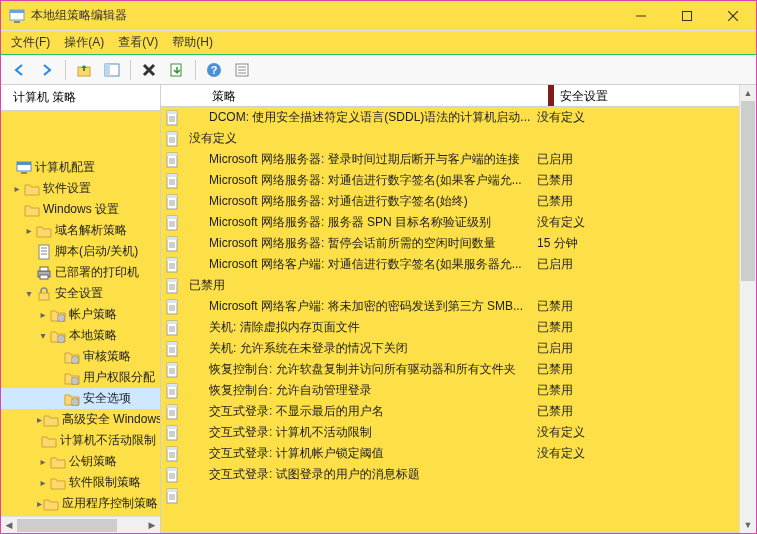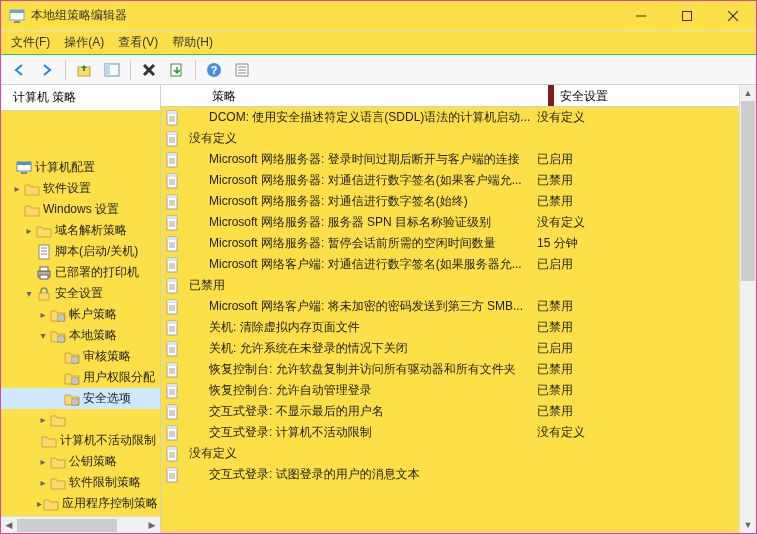--- a/index.html
+++ b/index.html
@@ -275,20 +275,21 @@
             </span>
             <span class="lbl">安全选项</span>
           </div>
           <div class="node d3">
             <span class="tw">▸</span>
             <span class="ic">
               <svg width="16" height="16">
                 <path d="M1 4 L6 4 L7 6 L15 6 L15 14 L1 14 Z" fill="#ffd76a" stroke="#caa53a"></path>
               </svg>
             </span>
+            <span class="lbl">高级安全 Windows</span>
           </div>
           <div class="node d3">
             <span class="tw"></span>
             <span class="ic">
               <svg width="16" height="16">
                 <path d="M1 4 L6 4 L7 6 L15 6 L15 14 L1 14 Z" fill="#ffd76a" stroke="#caa53a"></path>
               </svg>
             </span>
             <span class="lbl">计算机不活动限制</span>
           </div>
@@ -564,33 +565,46 @@
             <div class="row">
               <span class="ic">
                 <svg width="16" height="16">
                   <rect x="2" y="1" width="10" height="14" fill="#fff" stroke="#a0a0a0"></rect>
                   <rect x="2" y="1" width="10" height="3" fill="#d8e6f3"></rect>
                   <line x1="4" y1="7" x2="10" y2="7" stroke="#a0a0a0"></line>
                   <line x1="4" y1="9" x2="10" y2="9" stroke="#a0a0a0"></line>
                   <line x1="4" y1="11" x2="10" y2="11" stroke="#a0a0a0"></line>
                 </svg>
               </span>
+              <span class="c1">交互式登录: 计算机帐户锁定阈值</span>
               <span class="c2">没有定义</span>
             </div>
             <div class="row">
               <span class="ic">
                 <svg width="16" height="16">
                   <rect x="2" y="1" width="10" height="14" fill="#fff" stroke="#a0a0a0"></rect>
                   <rect x="2" y="1" width="10" height="3" fill="#d8e6f3"></rect>
                   <line x1="4" y1="7" x2="10" y2="7" stroke="#a0a0a0"></line>
                   <line x1="4" y1="9" x2="10" y2="9" stroke="#a0a0a0"></line>
                   <line x1="4" y1="11" x2="10" y2="11" stroke="#a0a0a0"></line>
                 </svg>
               </span>
-              <span class="c1">交互式登录: 试图登录的用户的消息文本</span>
+              <span class="c1">交互式登录: 试图登录的用户的消息标题</span>
+              <span class="c2"></span>
+            </div>
+            <div class="row">
+              <span class="ic">
+                <svg width="16" height="16">
+                  <rect x="2" y="1" width="10" height="14" fill="#fff" stroke="#a0a0a0"></rect>
+                  <rect x="2" y="1" width="10" height="3" fill="#d8e6f3"></rect>
+                  <line x1="4" y1="7" x2="10" y2="7" stroke="#a0a0a0"></line>
+                  <line x1="4" y1="9" x2="10" y2="9" stroke="#a0a0a0"></line>
+                  <line x1="4" y1="11" x2="10" y2="11" stroke="#a0a0a0"></line>
+                </svg>
+              </span>
               <span class="c2"></span>
             </div>
           </div>
       </div>
       <div class="right-sb">
         <div class="arr up">▲</div>
         <div class="thumb"></div>
         <div class="arr dn">▼</div>
       </div>
     </div>

